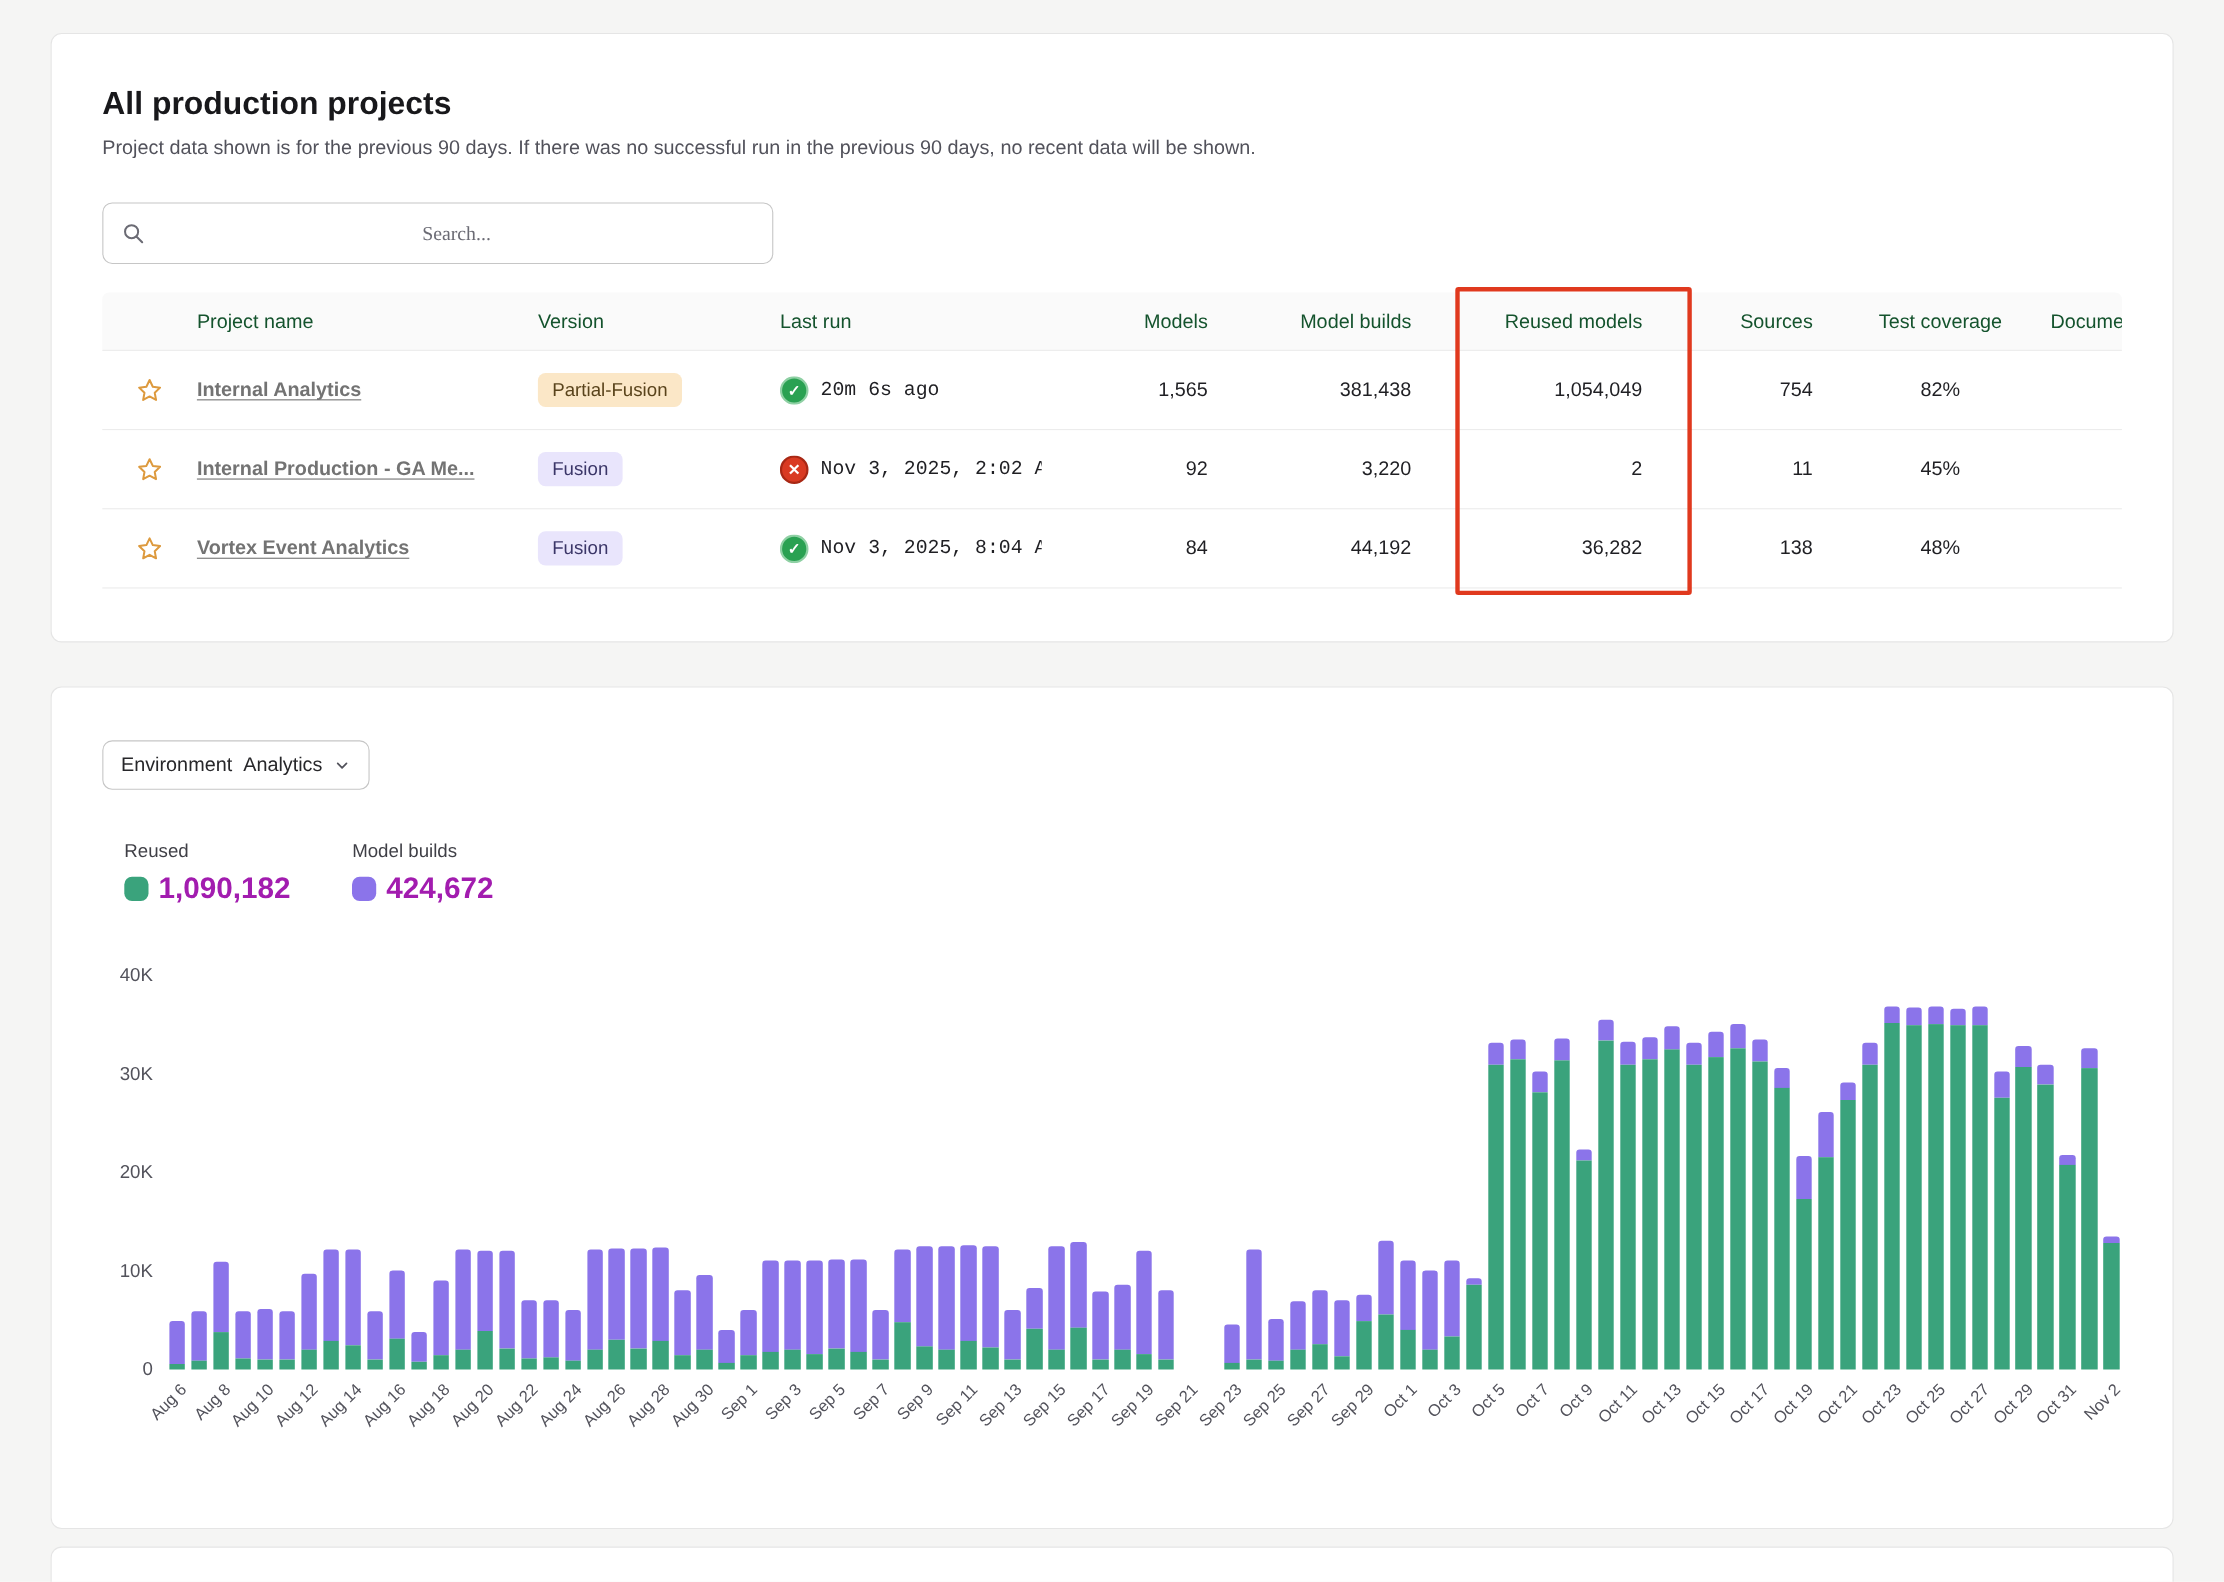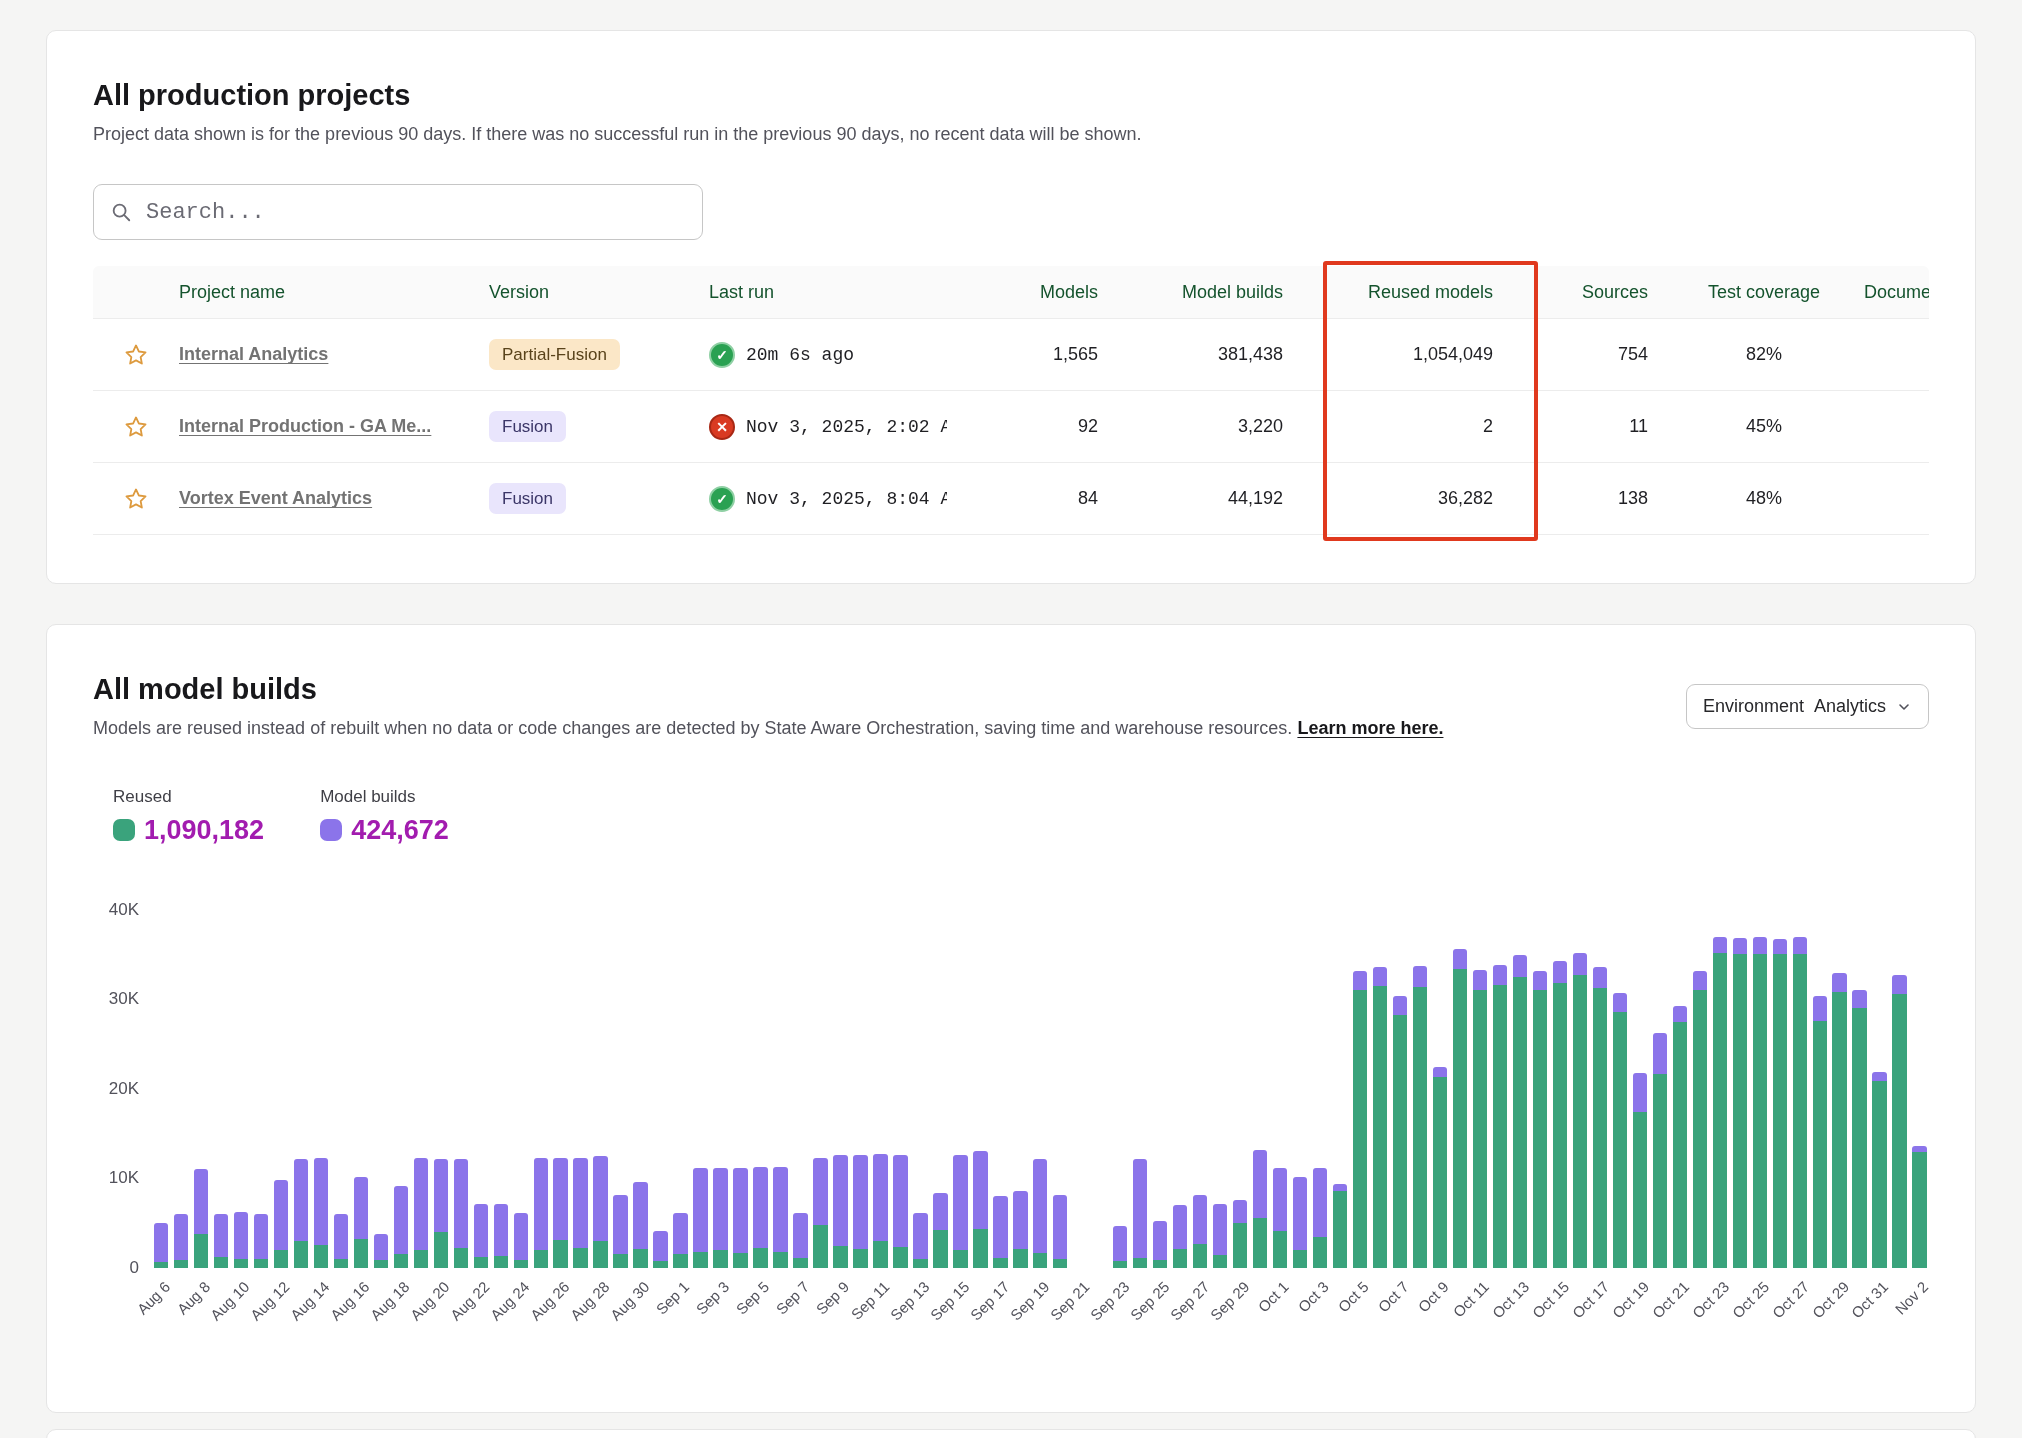--- a/index.html
+++ b/index.html
@@ -25,22 +25,22 @@
   
   .searchbox {
     margin-top: 38px;
     width: 610px; height: 56px;
     border: 1px solid #c6c6c6; border-radius: 9px;
     display: flex; align-items: center;
     padding: 0 16px; gap: 12px;
     background: #fff;
   }
   .searchbox input {
-    border: none; outline: none; flex: 1; font-size: 22px;
-    font-family: Liberation Mono, monospace; color: #1f1f23; background: transparent;
+    border: none; outline: none; flex: 1; font-size: 18px;
+    font-family: Liberation Serif, serif; color: #1f1f23; background: transparent; text-align: center;
   }
   .searchbox input::placeholder { color: #6b6b74; }
 
   .table-wrap { margin-top: 26px; position: relative; width: 100%; }
   .thead, .trow {
     display: grid;
     grid-template-columns: 86px 310px 220px 250px 155px 185px 210px 155px 200px 1fr;
     align-items: center;
   }
   .thead { height: 52px; background: #fafafa; border-radius: 6px 6px 0 0; }
@@ -195,27 +195,20 @@
             <div class="cell c-cov">48%</div>
             <div class="cell c-doc"></div>
           </div>
         </div>
       <div class="highlight-box" style="border-color: rgb(224, 57, 30);"></div>
     </div>
   </section>
 
   <section class="card card2">
     <div class="card2-head">
-      <div>
-        <h2 class="card-title">All model builds</h2>
-        <p class="subtitle">
-          <span>Models are reused instead of rebuilt when no data or code changes are detected by State Aware Orchestration, saving time and warehouse resources.</span>
-          <a class="learn-link">Learn more here.</a>
-        </p>
-      </div>
       <button class="env-select">
         <span>Environment</span>
         <span>Analytics</span>
         <span style="display:inline-flex;">
           <svg width="16" height="16" viewBox="0 0 24 24" fill="none" stroke="#52525b" stroke-width="2.4" stroke-linecap="round" stroke-linejoin="round">
             <polyline points="6 9 12 15 18 9"></polyline>
           </svg>
         </span>
       </button>
     </div>

